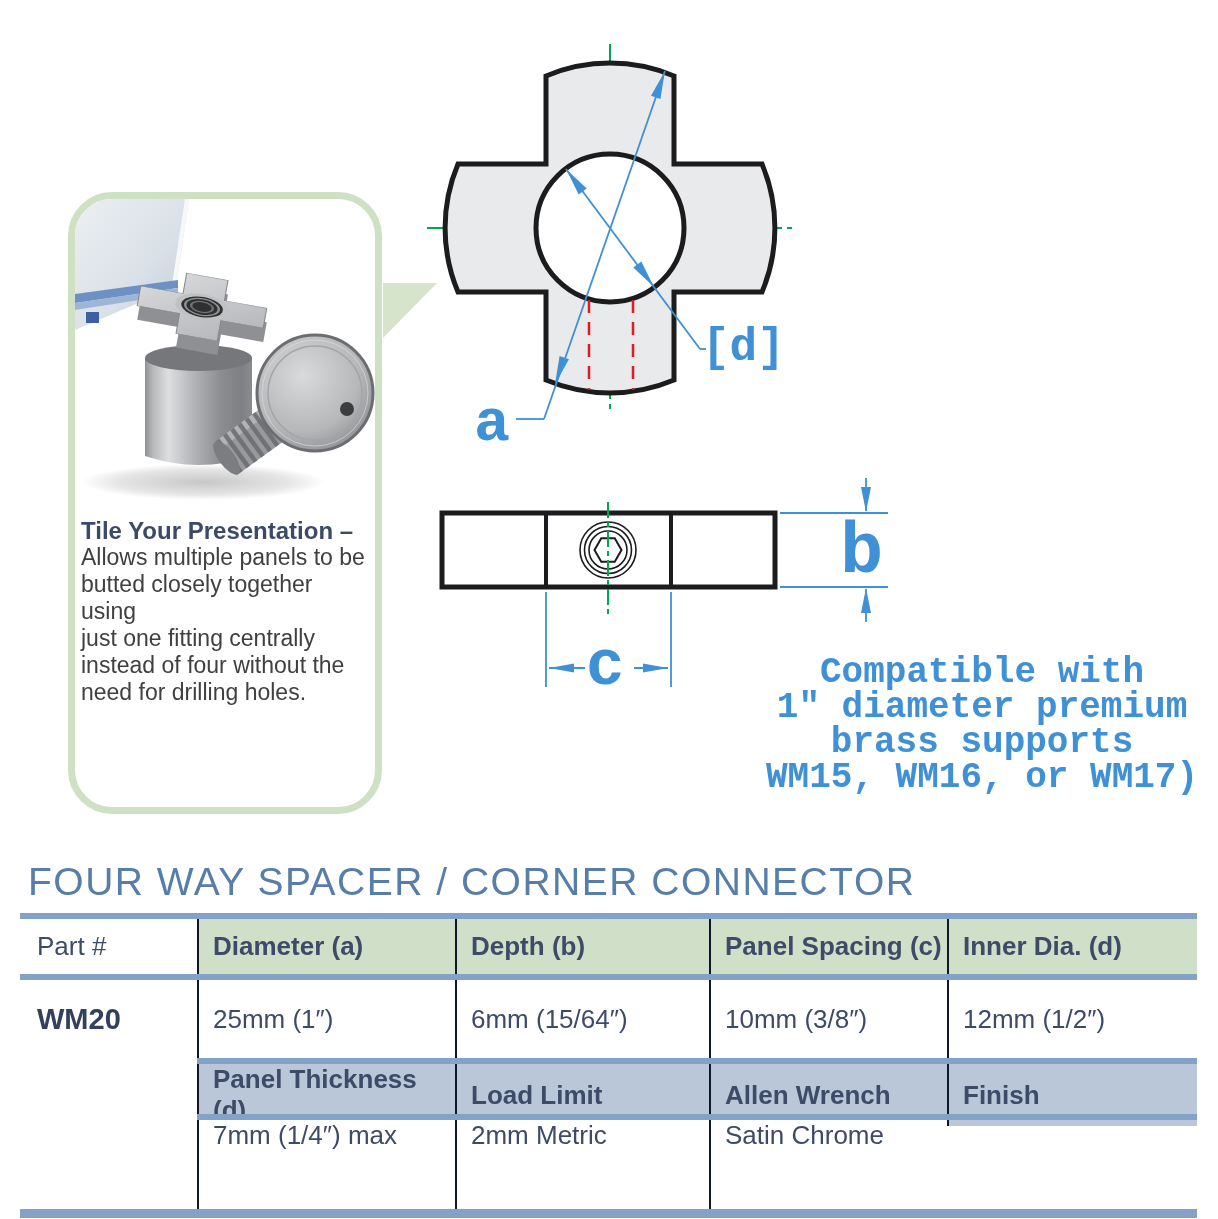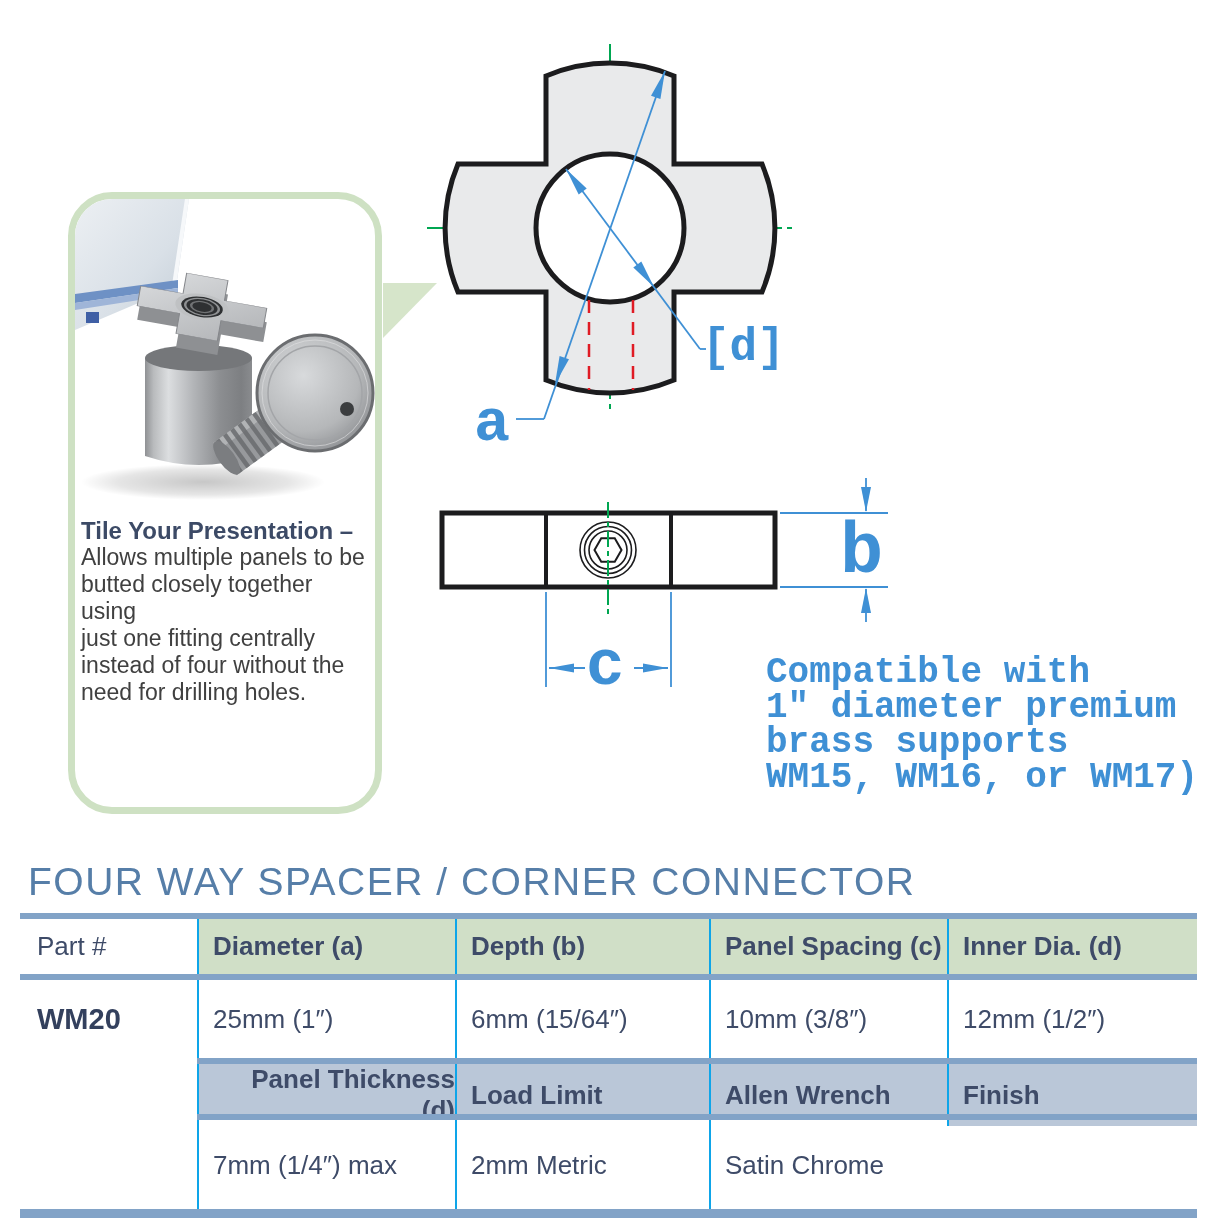--- a/index.html
+++ b/index.html
@@ -19,49 +19,49 @@
   .bubble-line{font-size:23px;color:#404040;line-height:27px;}
   .pointer{position:absolute;left:383px;top:283px;}
   
   .cross-svg{position:absolute;left:420px;top:36px;}
   .side-svg{position:absolute;left:430px;top:470px;}
   .dim-label{font-family:"Liberation Mono",monospace;font-weight:bold;fill:#3f90d5;}
   
   .note{
     position:absolute;left:766px;top:655px;
     font-family:"Liberation Mono",monospace;font-weight:bold;
-    font-size:36px;line-height:35px;color:#3f90d5;white-space:nowrap;
+    font-size:36px;line-height:35px;color:#3f90d5;white-space:nowrap;text-align:center;
   }
   
   .sec-title{
     position:absolute;left:28px;top:860px;
     font-size:39px;letter-spacing:1.5px;color:#567ea8;font-weight:400;white-space:nowrap;
   }
   
   .spec-table{position:absolute;left:20px;top:913px;width:1177px;}
   .tbar{height:6px;background:#82a3c7;}
   .tbar.bottom{height:9px;}
   .tbar-split{display:grid;grid-template-columns:177px 1000px;}
   .tbar-split .stub{background:#ffffff;}
   .tbar-split .bar{background:#82a3c7;height:100%;}
   .tbar-split.h6{height:6px;}
   .trow{display:grid;grid-template-columns:177px 258px 254px 238px 250px;}
   .cell{
     display:flex;align-items:center;padding-left:14px;box-sizing:border-box;
-    font-size:26px;color:#3e4b68;border-left:2px solid #0ea5e9;background:#ffffff;
+    font-size:26px;color:#3e4b68;border-left:2px solid #0f172a;background:#ffffff;
   }
   .cell.first{border-left:none;padding-left:17px;}
   .cell.green{background:#d0dfc7;font-weight:bold;}
   .cell.bluegray{background:#bac7d8;font-weight:bold;}
   .cell.partnum{font-weight:bold;font-size:29px;color:#33405d;}
   .r1{height:55px;}
   .r2{height:78px;}
-  .r3{height:50px;text-align:right;}
+  .r3{height:50px;}
   .r4{height:89px;}
-  .r4 .cell{align-items:flex-start;padding-top:30px;}
+  .r4 .cell{align-items:flex-start;padding-top:0;}
   .cell .stack{display:flex;flex-direction:column;}
   .footnote{font-size:21px;margin-top:3px;color:#3e4b68;}
 </style>
 </head>
 <body>
 
 <div class="bubble">
   <svg class="photo" width="300" height="316" viewBox="0 0 300 316">
     <defs>
       <linearGradient id="panelG" x1="0" y1="0" x2="1" y2="1">

